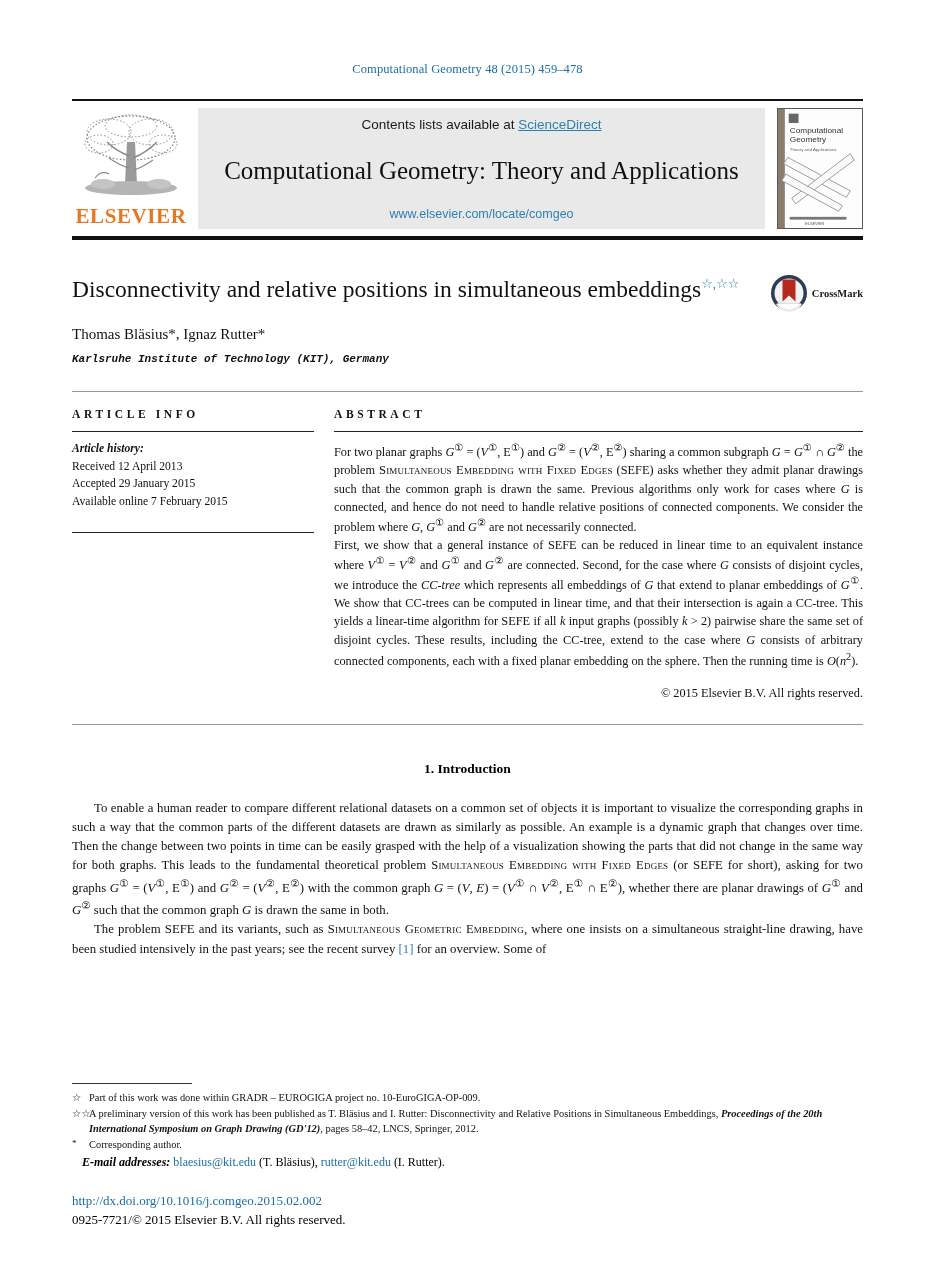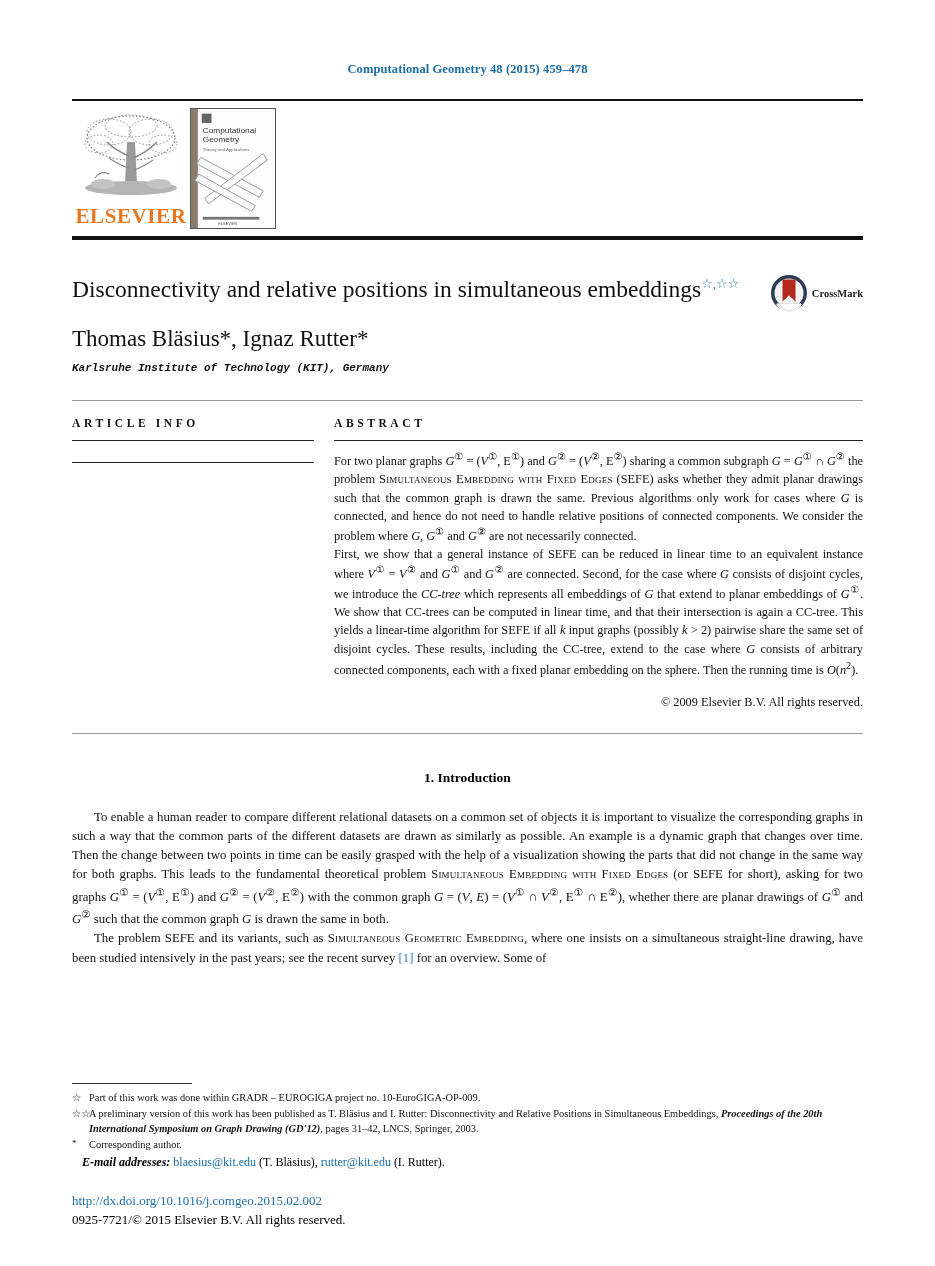--- a/index.html
+++ b/index.html
@@ -14,21 +14,21 @@
     overflow: hidden;
   }
   .page { position: relative; width: 935px; height: 1266px; padding: 0 72px; }
 
   
   .running-head {
     text-align: center;
     color: #1c6ea4;
     font-family: "Liberation Serif", serif;
     font-size: 12.5px;
-    font-weight: 700;
+    font-weight: 400;
     padding-top: 62px;
     letter-spacing: 0.1px;
   }
 
   
   .masthead-wrap { margin-top: 22px; position: relative; }
   .rule-thick-top { border-top: 2.5px solid #111; }
   .rule-thick-bottom { border-top: 4px solid #111; margin-top: 7px; }
 
   .masthead { display: flex; align-items: stretch; height: 128px; padding-top: 7px; }
@@ -90,21 +90,21 @@
     font-family: "Liberation Serif", serif;
     font-size: 23.5px;
     font-weight: 400;
     line-height: 1.28;
     margin: 0;
     color: #111;
   }
   .title-star { color: #2e7fb0; font-size: 13px; vertical-align: super; letter-spacing: 0; }
   .authors {
     font-family: "Liberation Serif", serif;
-    font-size: 23px;
+    font-size: 15px;
     margin-top: 22px;
     color: #111;
   }
   .affiliation {
     font-family: Liberation Mono, monospace;
     font-style: italic;
     font-weight: 700;
     font-size: 11px;
     margin-top: 10px;
     color: #111;
@@ -217,20 +217,29 @@
             <path d="M55 58 C62 56 68 52 74 48" stroke="#8a8a8a" stroke-width="1.2" fill="none"></path>
             <ellipse cx="52" cy="76" rx="46" ry="7" fill="#b5b5b5"></ellipse>
             <ellipse cx="24" cy="72" rx="12" ry="5" fill="#c4c4c4"></ellipse>
             <ellipse cx="80" cy="72" rx="12" ry="5" fill="#c4c4c4"></ellipse>
             <path d="M16 66 q6 -8 14 -4" stroke="#8a8a8a" stroke-width="1.2" fill="none"></path>
           </g>
         </svg>
         <div class="elsevier-word">ELSEVIER</div>
       </div>
 
+      <div class="masthead-center">
+        <div class="contents-line">
+          <span>Contents lists available at </span><a class="sd-link" href="#">ScienceDirect</a>
+        </div>
+        <div class="journal-name">Computational Geometry: Theory and Applications</div>
+        <div class="journal-url">
+          <a class="sd-link" href="#" style="text-decoration:none">www.elsevier.com/locate/comgeo</a>
+        </div>
+      </div>
 
       <div class="cover-thumb">
         <svg width="100%" height="100%" viewBox="0 0 86 128" preserveAspectRatio="none">
           <rect x="0" y="0" width="86" height="128" fill="#fdfdfd"></rect>
           <rect x="0" y="0" width="7" height="128" fill="#8a7d6e"></rect>
           <rect x="11" y="5" width="10" height="10" fill="#666"></rect>
           <text x="12" y="26" font-family="Liberation Sans, sans-serif" font-size="8.5" fill="#333">Computational</text>
           <text x="12" y="35" font-family="Liberation Sans, sans-serif" font-size="8.5" fill="#333">Geometry</text>
           <text x="12" y="45" font-family="Liberation Sans, sans-serif" font-size="4.5" fill="#666">Theory and Applications</text>
           <g stroke="#9a9a9a" stroke-width="1" fill="#fafafa">
@@ -269,34 +278,40 @@
     <div class="affiliation">Karlsruhe Institute of Technology (KIT), Germany</div>
   </div>
 
   <div class="info-rule"></div>
 
   <div class="info-row">
 
     <div class="col-info">
       <div class="sect-head">ARTICLE INFO</div>
       <div class="hairline"></div>
+      <div class="meta-block">
+        <div class="meta-title">Article history:</div>
+        <div>Received 12 April 2013</div>
+        <div>Accepted 29 January 2015</div>
+        <div>Available online 7 February 2015</div>
+      </div>
       <div class="meta-gap"></div>
       <div class="kw-rule"></div>
     </div>
 
     <div class="col-abs">
       <div class="sect-head">ABSTRACT</div>
       <div class="hairline"></div>
 
       <div class="abstract-body">
         <p><span>For two planar graphs </span><span class="mi">G</span><span class="circ">①</span> = (<span class="mi">V</span><span class="circ">①</span>, E<span class="circ">①</span>) and <span class="mi">G</span><span class="circ">②</span> = (<span class="mi">V</span><span class="circ">②</span>, E<span class="circ">②</span>) sharing a common subgraph <span class="mi">G</span> = <span class="mi">G</span><span class="circ">①</span> ∩ <span class="mi">G</span><span class="circ">②</span><span> the problem </span><span class="sc">Simultaneous Embedding with Fixed Edges</span><span> (SEFE) asks whether they admit planar drawings such that the common graph is drawn the same. Previous algorithms only work for cases where </span><span class="mi">G</span><span> is connected, and hence do not need to handle relative positions of connected components. We consider the problem where </span><span class="mi">G</span>, <span class="mi">G</span><span class="circ">①</span> and <span class="mi">G</span><span class="circ">②</span><span> are not necessarily connected.</span></p>
 
         <p><span>First, we show that a general instance of SEFE can be reduced in linear time to an equivalent instance where </span><span class="mi">V</span><span class="circ">①</span> = <span class="mi">V</span><span class="circ">②</span> and <span class="mi">G</span><span class="circ">①</span> and <span class="mi">G</span><span class="circ">②</span><span> are connected. Second, for the case where </span><span class="mi">G</span><span> consists of disjoint cycles, we introduce the </span><span class="mi">CC-tree</span><span> which represents all embeddings of </span><span class="mi">G</span><span> that extend to planar embeddings of </span><span class="mi">G</span><span class="circ">①</span><span>. We show that CC-trees can be computed in linear time, and that their intersection is again a CC-tree. This yields a linear-time algorithm for SEFE if all </span><span class="mi">k</span><span> input graphs (possibly </span><span class="mi">k</span> &gt; 2<span>) pairwise share the same set of disjoint cycles. These results, including the CC-tree, extend to the case where </span><span class="mi">G</span><span> consists of arbitrary connected components, each with a fixed planar embedding on the sphere. Then the running time is </span><span class="mi">O</span>(<span class="mi">n</span><sup>2</sup>).</p>
 
-        <div class="copyline">© 2009 Elsevier B.V. All rights reserved.</div>
+        <div class="copyline">© 2015 Elsevier B.V. All rights reserved.</div>
       </div>
     </div>
   </div>
 
   <div class="body-rule"></div>
 
   <div class="section-title">1. Introduction</div>
 
   <div class="body-text">
     <p class="indent"><span>To enable a human reader to compare different relational datasets on a common set of objects it is important to visualize the corresponding graphs in such a way that the common parts of the different datasets are drawn as similarly as possible. An example is a dynamic graph that changes over time. Then the change between two points in time can be easily grasped with the help of a visualization showing the parts that did not change in the same way for both graphs. This leads to the fundamental theoretical problem </span><span class="sc">Simultaneous Embedding with Fixed Edges</span><span> (or SEFE for short), asking for two graphs </span><span class="mi">G</span><span class="circ">①</span> = (<span class="mi">V</span><span class="circ">①</span>, E<span class="circ">①</span>) and <span class="mi">G</span><span class="circ">②</span> = (<span class="mi">V</span><span class="circ">②</span>, E<span class="circ">②</span>)<span> with the common graph </span><span class="mi">G</span> = (<span class="mi">V</span>, <span class="mi">E</span>) = (<span class="mi">V</span><span class="circ">①</span> ∩ <span class="mi">V</span><span class="circ">②</span>, E<span class="circ">①</span> ∩ E<span class="circ">②</span>)<span>, whether there are planar drawings of </span><span class="mi">G</span><span class="circ">①</span> and <span class="mi">G</span><span class="circ">②</span><span> such that the common graph </span><span class="mi">G</span><span> is drawn the same in both.</span></p>
@@ -307,21 +322,21 @@
   <div class="footnotes">
     <div class="fn-rule"></div>
 
     <div class="fn">
       <span class="fn-mark">☆</span>
       <span class="fn-body">Part of this work was done within GRADR – EUROGIGA project no. 10-EuroGIGA-OP-009.</span>
     </div>
 
     <div class="fn">
       <span class="fn-mark">☆☆</span>
-      <span class="fn-body"><span>A preliminary version of this work has been published as T. Bläsius and I. Rutter: Disconnectivity and Relative Positions in Simultaneous Embeddings, </span><span class="fn-cont">Proceedings of the 20th International Symposium on Graph Drawing (GD'12)</span><span>, pages 31–42, LNCS, Springer, 2003.</span></span>
+      <span class="fn-body"><span>A preliminary version of this work has been published as T. Bläsius and I. Rutter: Disconnectivity and Relative Positions in Simultaneous Embeddings, </span><span class="fn-cont">Proceedings of the 20th International Symposium on Graph Drawing (GD'12)</span><span>, pages 58–42, LNCS, Springer, 2012.</span></span>
     </div>
 
     <div class="fn">
       <span class="fn-mark star">*</span>
       <span class="fn-body">Corresponding author.</span>
     </div>
 
     <div class="fn-email">
       <span class="em-lab">E-mail addresses:</span>
       <a class="mail" href="#" style="text-decoration:none">blaesius@kit.edu</a>

